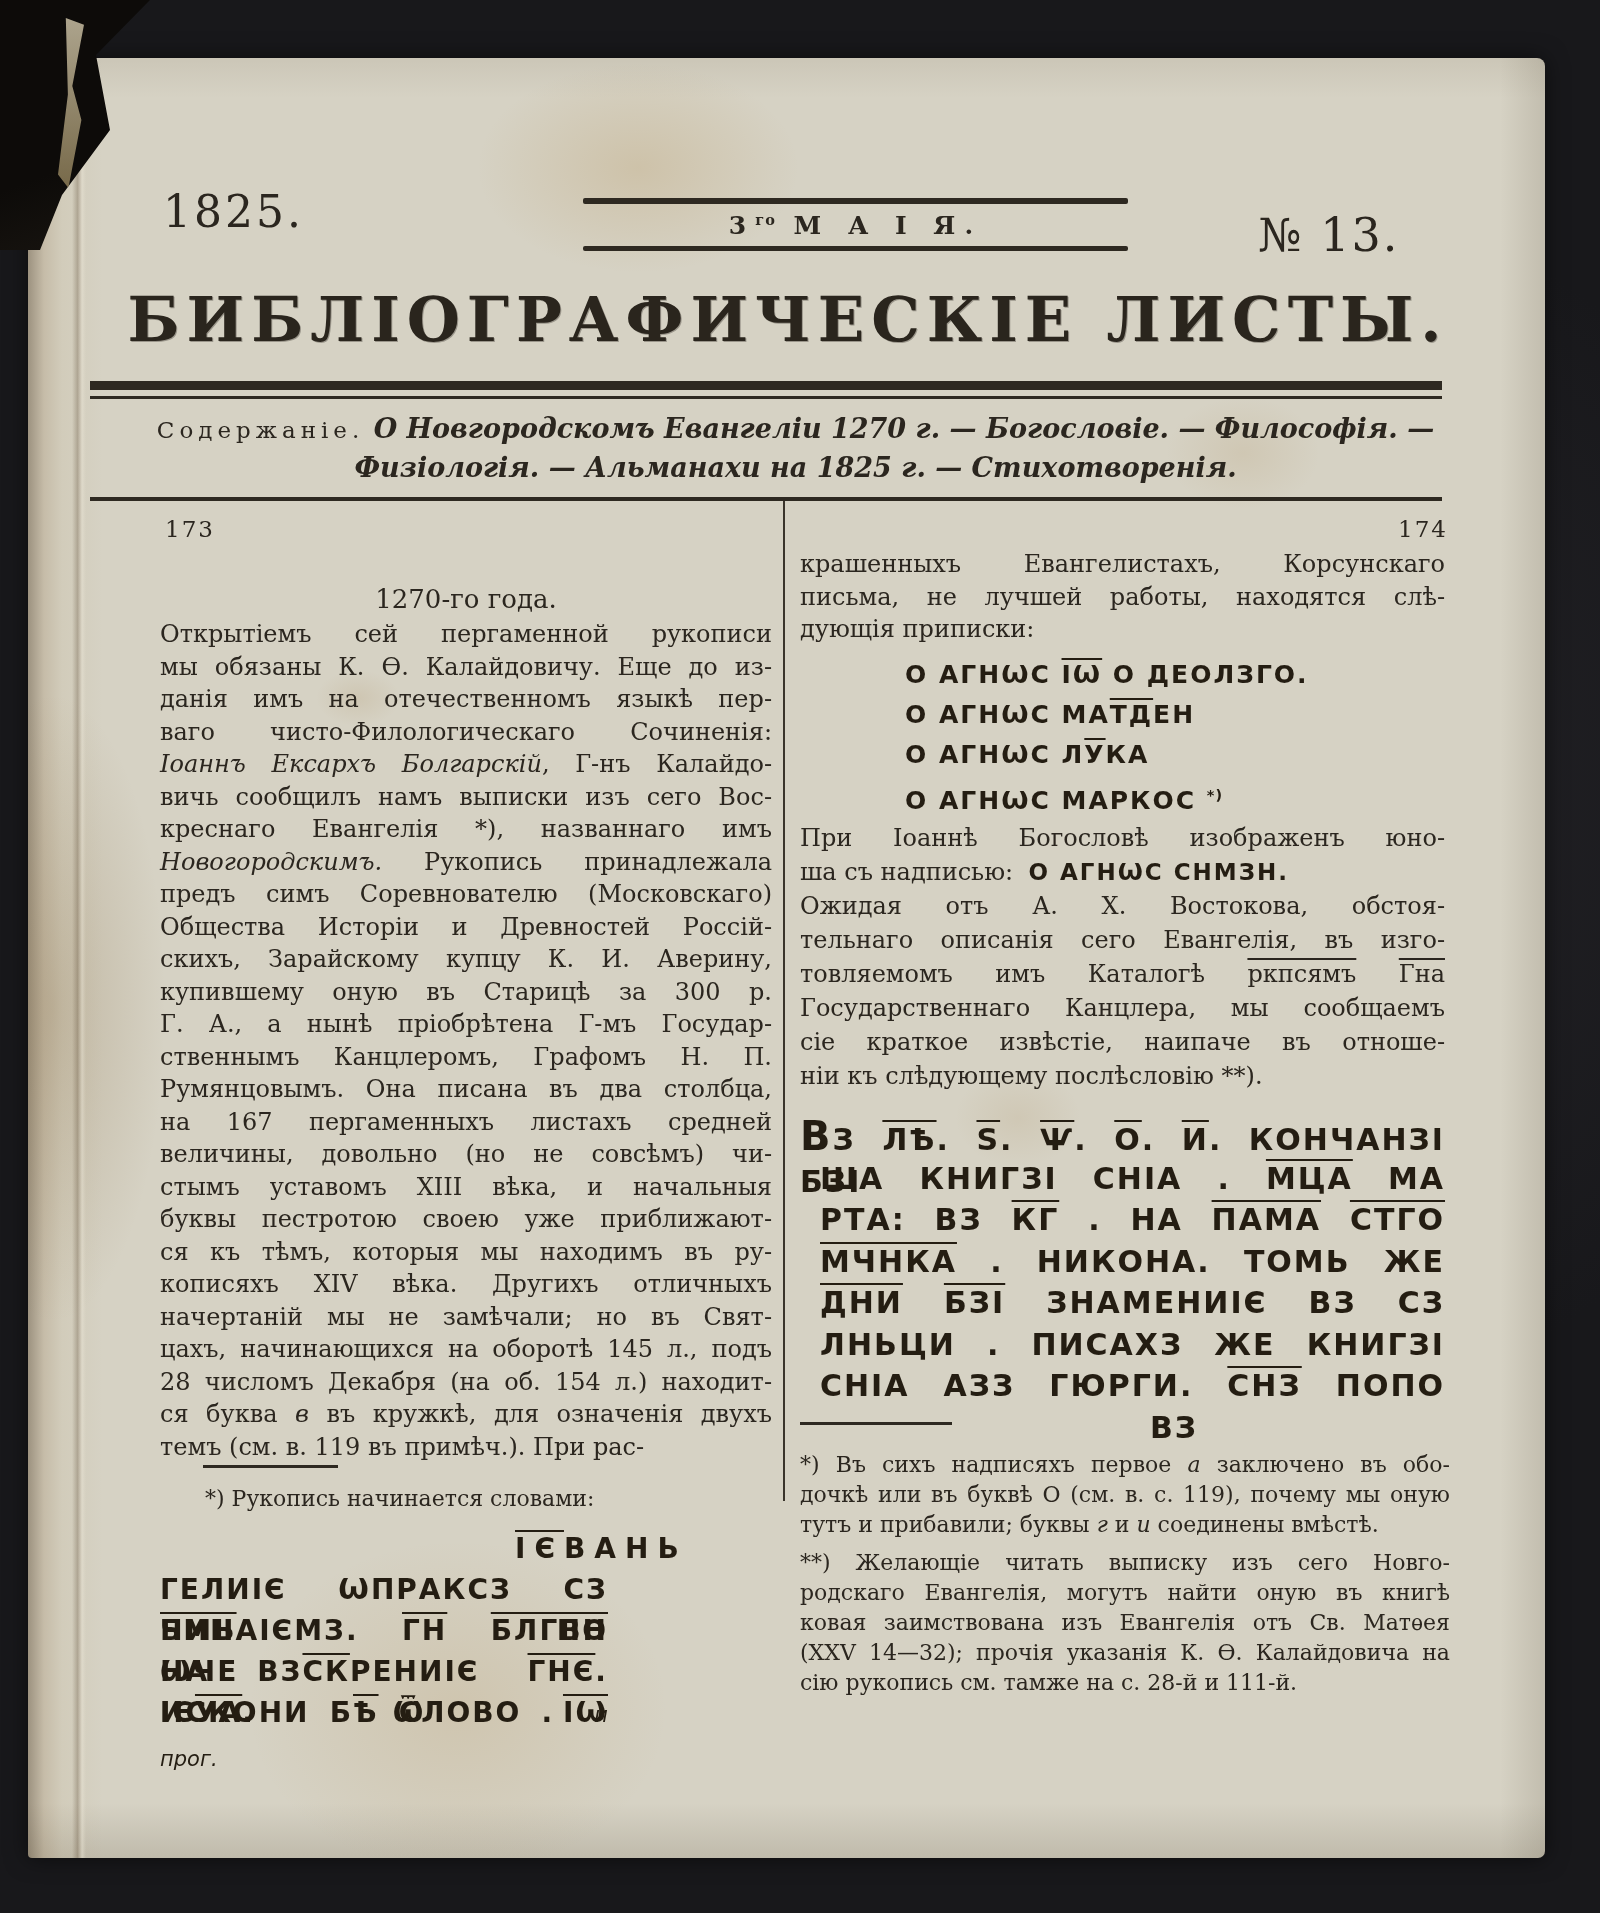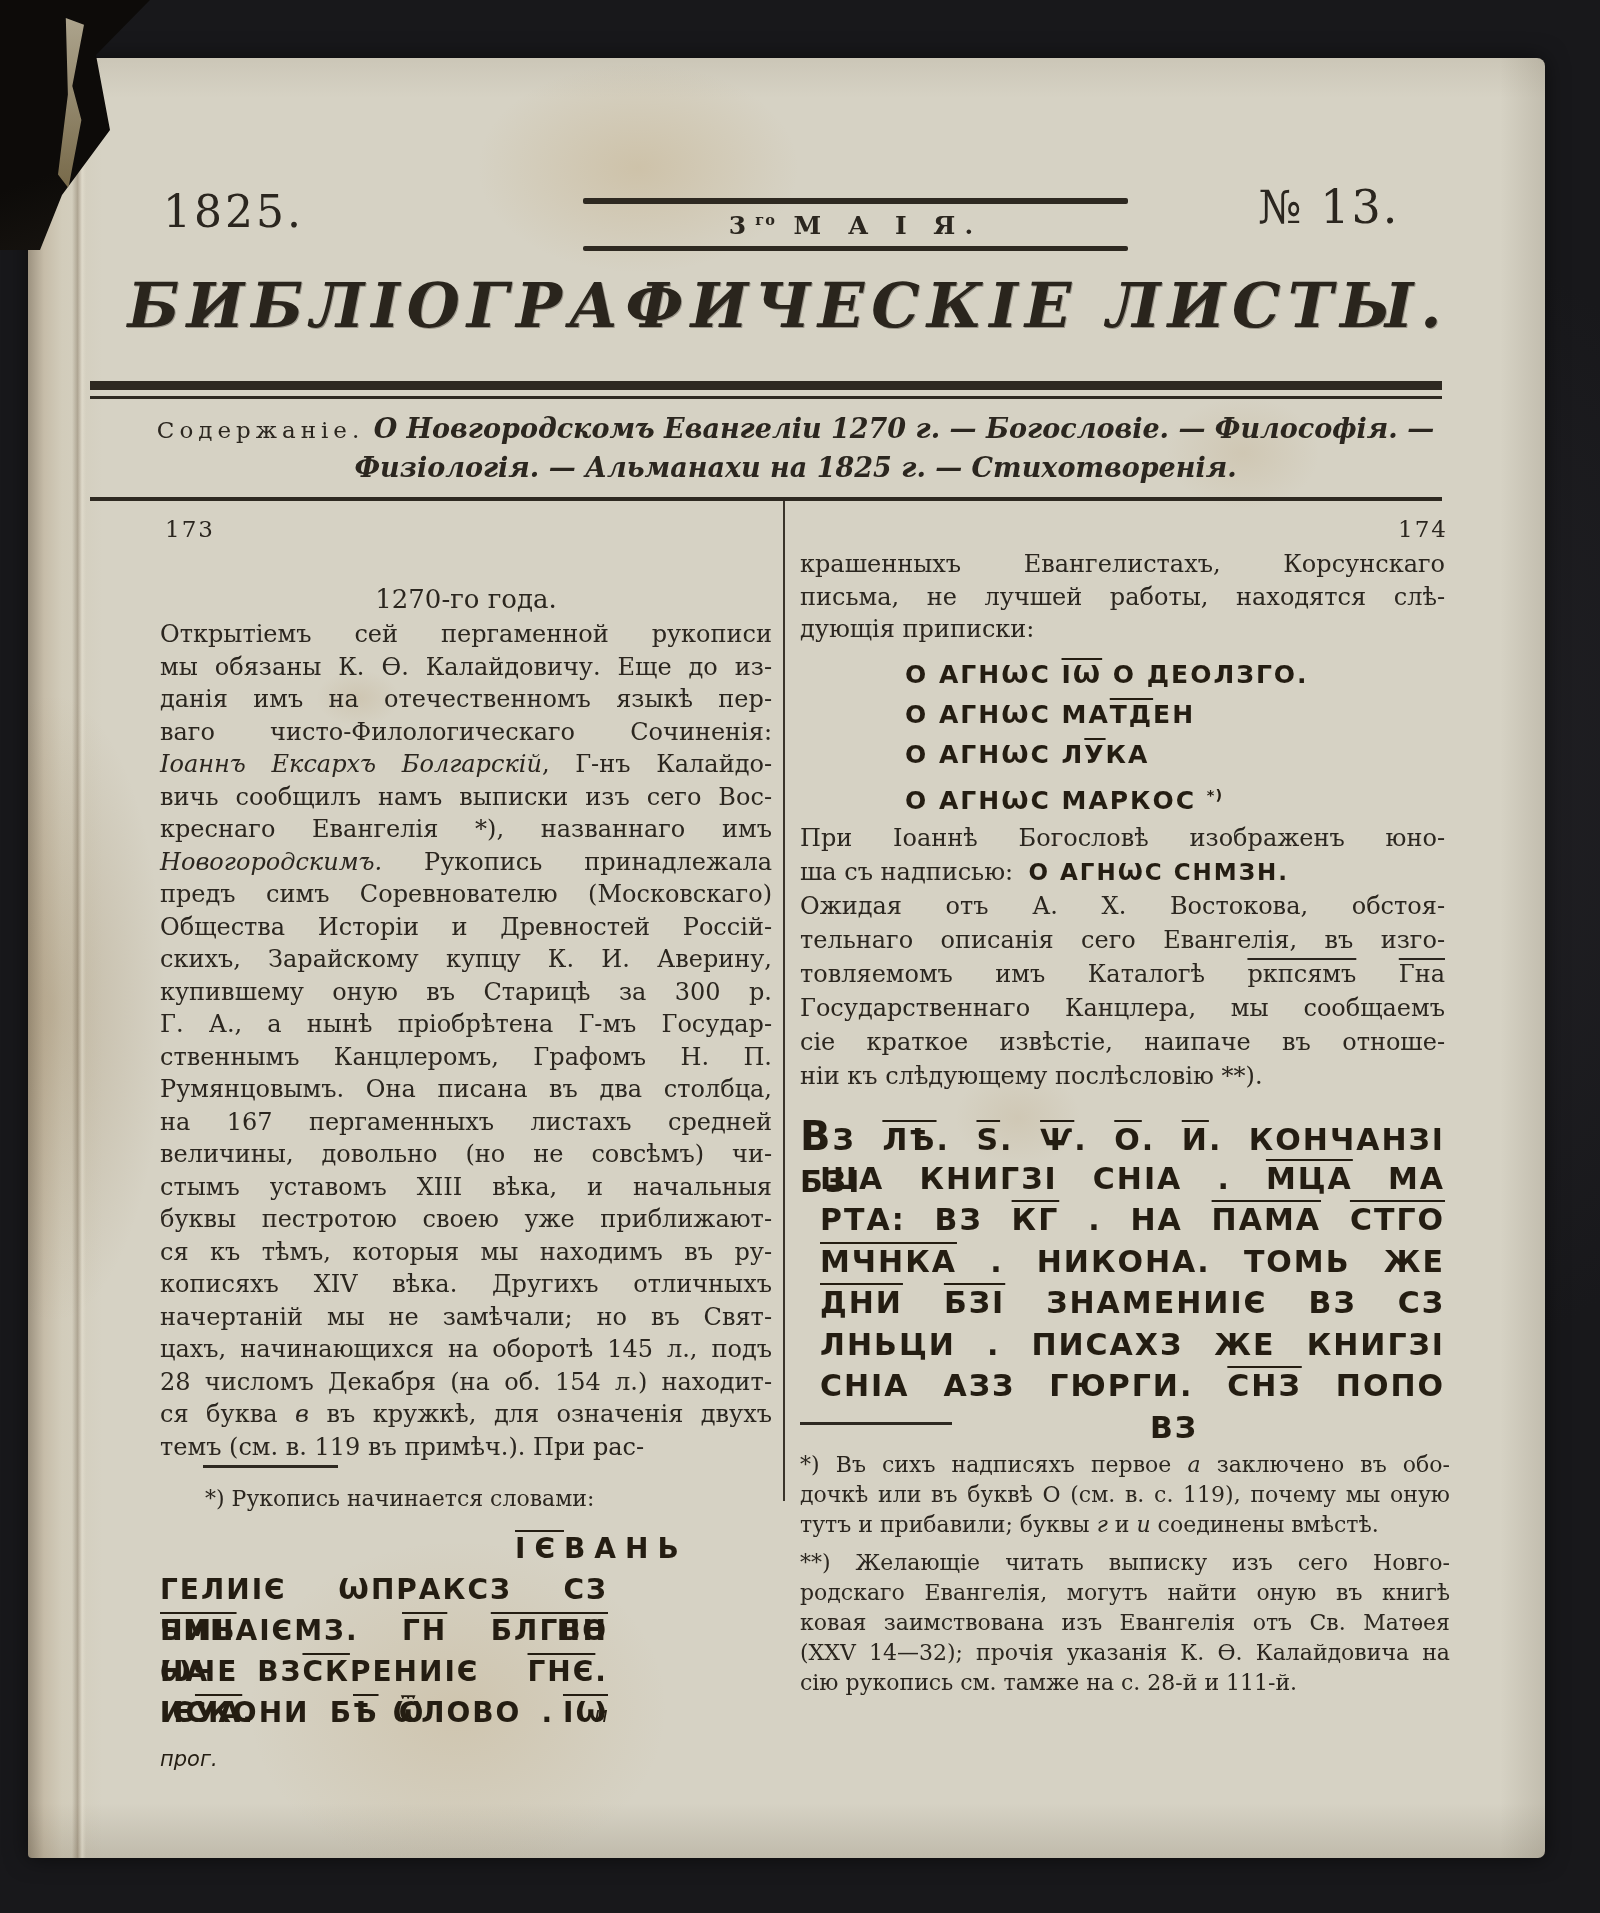--- a/index.html
+++ b/index.html
@@ -48,21 +48,21 @@
   .line.endl{text-align-last:left;}
   .i{font-style:italic;}
   .ov{text-decoration:overline;text-decoration-thickness:2px;}
   .sup{vertical-align:super;font-size:58%;letter-spacing:1px;}
   
   .year{font-size:44px;letter-spacing:3px;}
   .datebox{text-align:center;}
   .datebox .bar{height:6px;background:#2e2921;border-radius:2px;}
   .datebox .bar.b2{height:5px;}
   .datetext{font-size:25px;font-weight:bold;letter-spacing:9px;padding:7px 0 6px 0;}
-  .issue{font-size:46px;letter-spacing:2px;}
+  .issue{font-size:46px;letter-spacing:2px;margin-top:28px;}
   .masthead{
     text-align:center;font-size:61px;font-weight:bold;letter-spacing:7px;
     color:#2a251d;text-shadow:1px 1px 0 rgba(43,38,31,.35);
   }
   .contents{text-align:center;font-size:27px;line-height:37px;}
   .contents .sc{font-style:normal;font-size:23px;letter-spacing:5px;}
   .contents .it{font-style:italic;font-weight:bold;}
   .pageno{font-size:23px;letter-spacing:2px;}
   .arthead1{text-align:center;font-size:31px;font-weight:bold;letter-spacing:2px;}
   .arthead2{text-align:center;font-size:26px;}
@@ -93,21 +93,21 @@
   <div class="abs year" style="left:135px;top:128px;">1825.</div>
 
   <div class="abs datebox" style="left:555px;top:140px;width:545px;">
     <div class="bar"></div>
     <div class="datetext"><span>3</span><span class="sup">го</span><span> М А І Я.</span></div>
     <div class="bar b2"></div>
   </div>
 
   <div class="abs issue" style="left:1230px;top:122px;width:200px;text-align:left;">№ 13.</div>
 
-  <div class="abs masthead" style="left:40px;top:212px;width:1440px;font-style:italic;">БИБЛІОГРАФИЧЕСКІЕ ЛИСТЫ.</div>
+  <div class="abs masthead" style="left:40px;top:226px;width:1440px;">БИБЛІОГРАФИЧЕСКІЕ ЛИСТЫ.</div>
 
   <div class="abs rule" style="left:62px;top:323px;width:1352px;height:9px;"></div>
   <div class="abs rule" style="left:62px;top:338px;width:1352px;height:3px;"></div>
 
   <div class="abs contents" style="left:95px;top:352px;width:1345px;">
     <div><span class="sc">Содержаніе.</span><span class="it">  </span><span class="it">О Новгородскомъ Евангеліи 1270 г. — Богословіе. — Философія. —</span></div>
     <div class="it" style="font-style:italic;">Физіологія. — Альманахи на 1825 г. — Стихотворенія.</div>
   </div>
 
   <div class="abs rule" style="left:62px;top:439px;width:1352px;height:4px;"></div>

